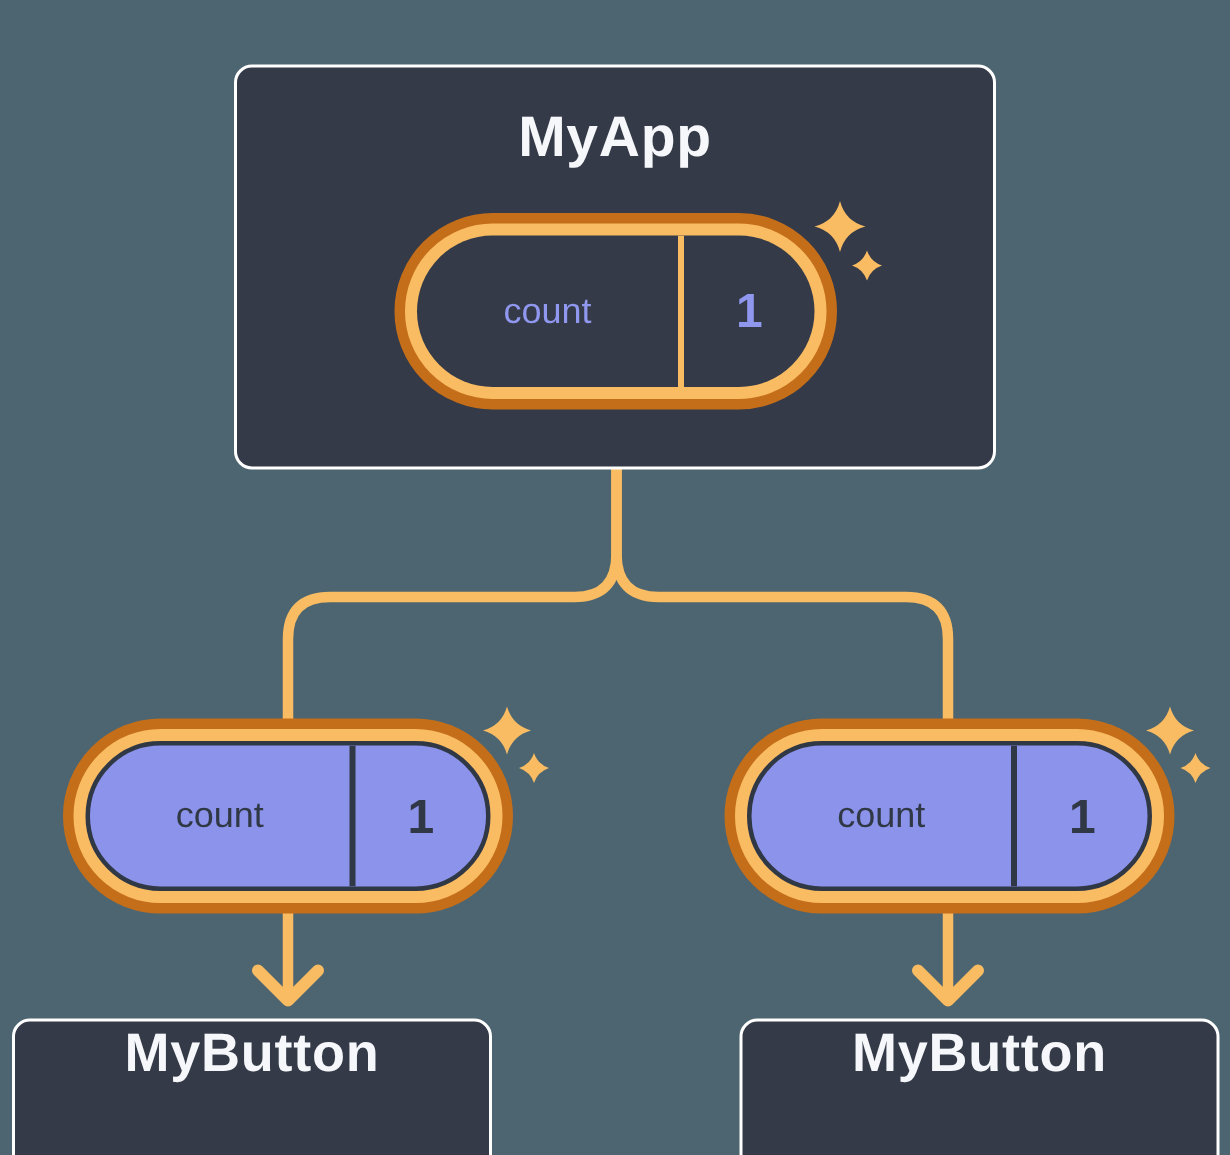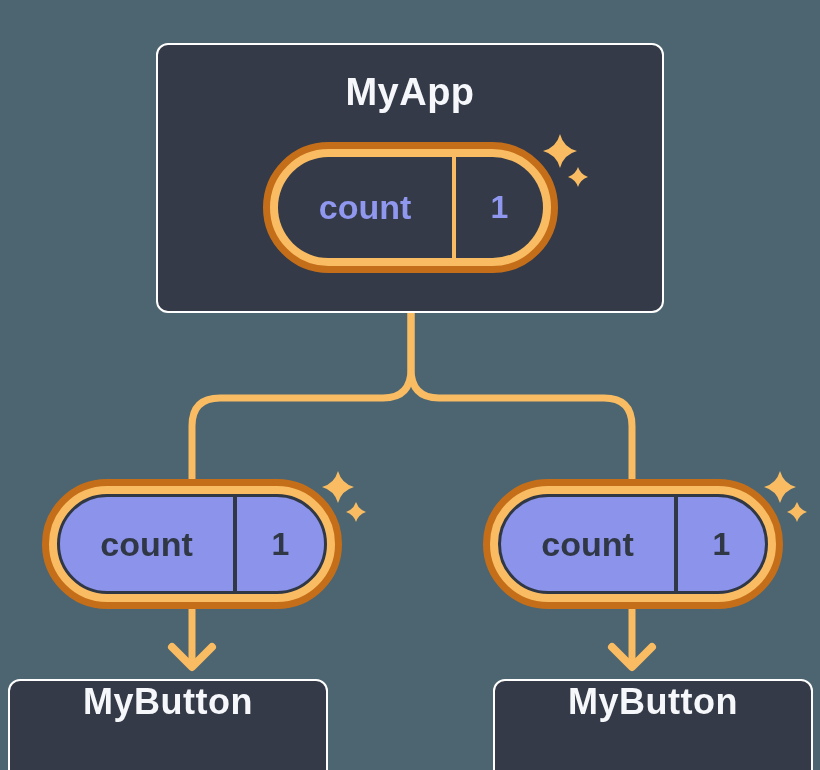--- a/index.html
+++ b/index.html
@@ -49,21 +49,21 @@
   .pill-root .pill-inner{background:var(--card);}
   .pill-root .pill-label,.pill-root .pill-value{color:var(--purple-text);}
   .pill-root .pill-divider{background:var(--o-light);}
   .pill-root .pill-label{flex:0 0 174px;}
   .pill-child .pill-inner{background:var(--purple);border:3px solid var(--ink);}
   .pill-child .pill-label,.pill-child .pill-value{color:var(--ink);}
   .pill-child .pill-divider{background:var(--ink);}
   .pill-child .pill-label{flex:0 0 173px;}
   .pill-child.pos-left{left:42px;top:448px;width:300px;height:130px;}
   .pill-child.pos-right{left:483px;top:448px;width:300px;height:130px;}
-  .pill-label{display:flex;align-items:center;justify-content:center;font-size:34px;font-weight:bold;}
+  .pill-label{display:flex;align-items:center;justify-content:center;font-size:24px;}
   .pill-divider{width:4px;flex:0 0 4px;}
   .pill-value{flex:1;display:flex;align-items:center;justify-content:center;font-size:32px;font-weight:700;}
 </style>
 </head>
 <body>
 
 <div class="canvas">
 
   <svg class="wires" width="820" height="770" viewBox="0 0 820 770">
     <g stroke="#F9BC62" stroke-width="7" fill="none" stroke-linecap="round" stroke-linejoin="round">

